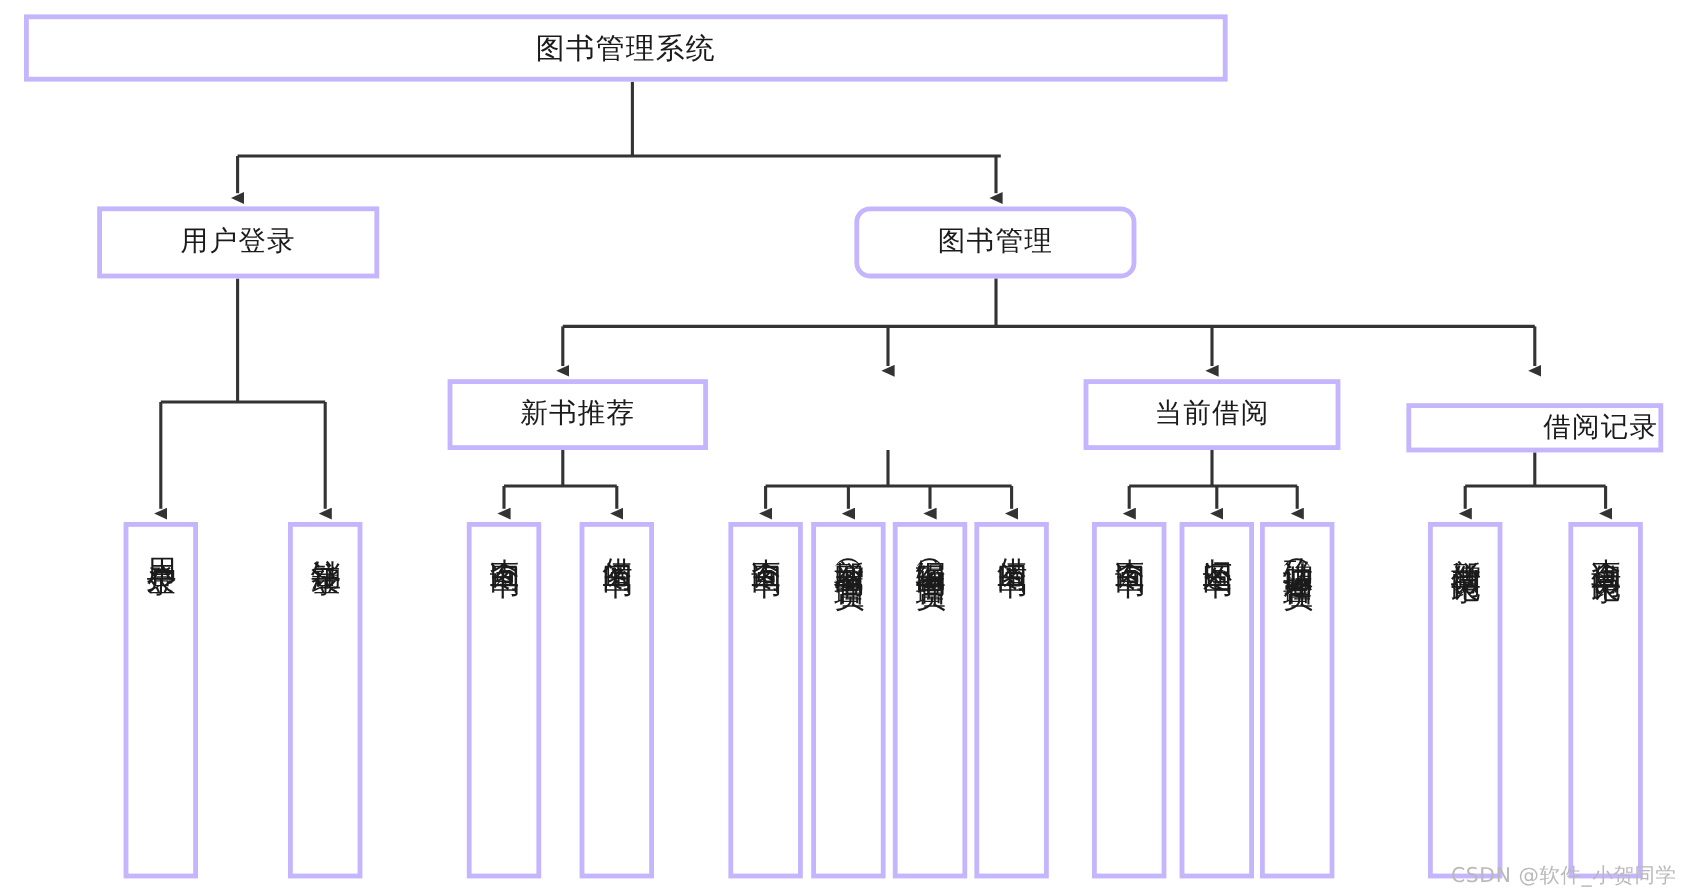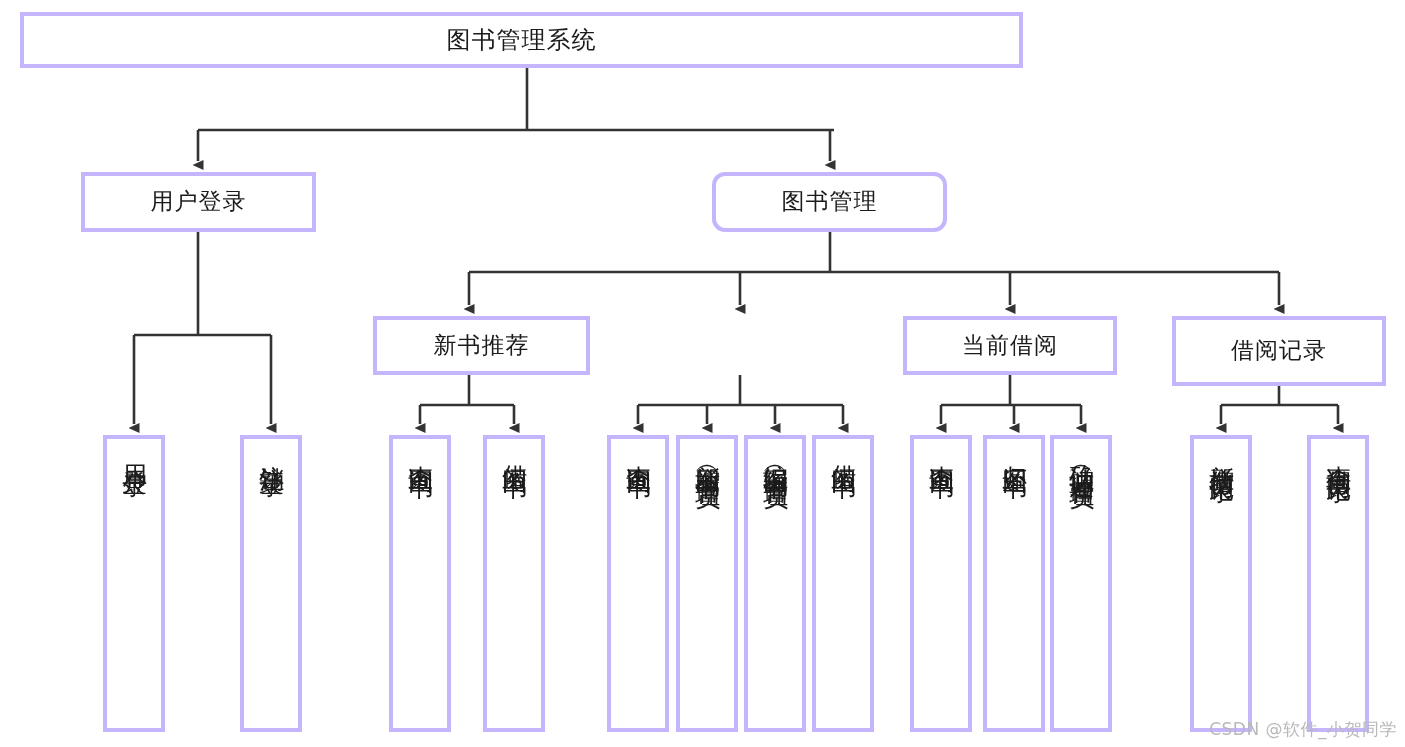--- a/index.html
+++ b/index.html
@@ -154,21 +154,21 @@
   <div class="node horiz" style="left:712px; top:172px; width:235px; height:60px;border-radius:13px;">
     <span class="lbl">图书管理</span>
   </div>
 
   <div class="node horiz" style="left:361px; top:316px; width:217px; height:59px;margin-left:12px;">
     <span class="lbl">新书推荐</span>
   </div>
   <div class="node horiz" style="left:903px; top:316px; width:214px; height:59px;justify-content:center;">
     <span class="lbl">当前借阅</span>
   </div>
-  <div class="node horiz" style="left:1172px; top:316px; width:214px; height:70px;">
+  <div class="node horiz" style="left:1172px; top:336px; width:214px; height:41px;justify-content:flex-end;">
     <span class="lbl">借阅记录</span>
   </div>
 
   <div class="node vert" style="left:103px; top:435px; width:62px; height:297px;">
     <span class="lbl">用户登录</span>
   </div>
   <div class="node vert" style="left:240px; top:435px; width:62px; height:297px;">
     <span class="lbl">注销登录</span>
   </div>
 

